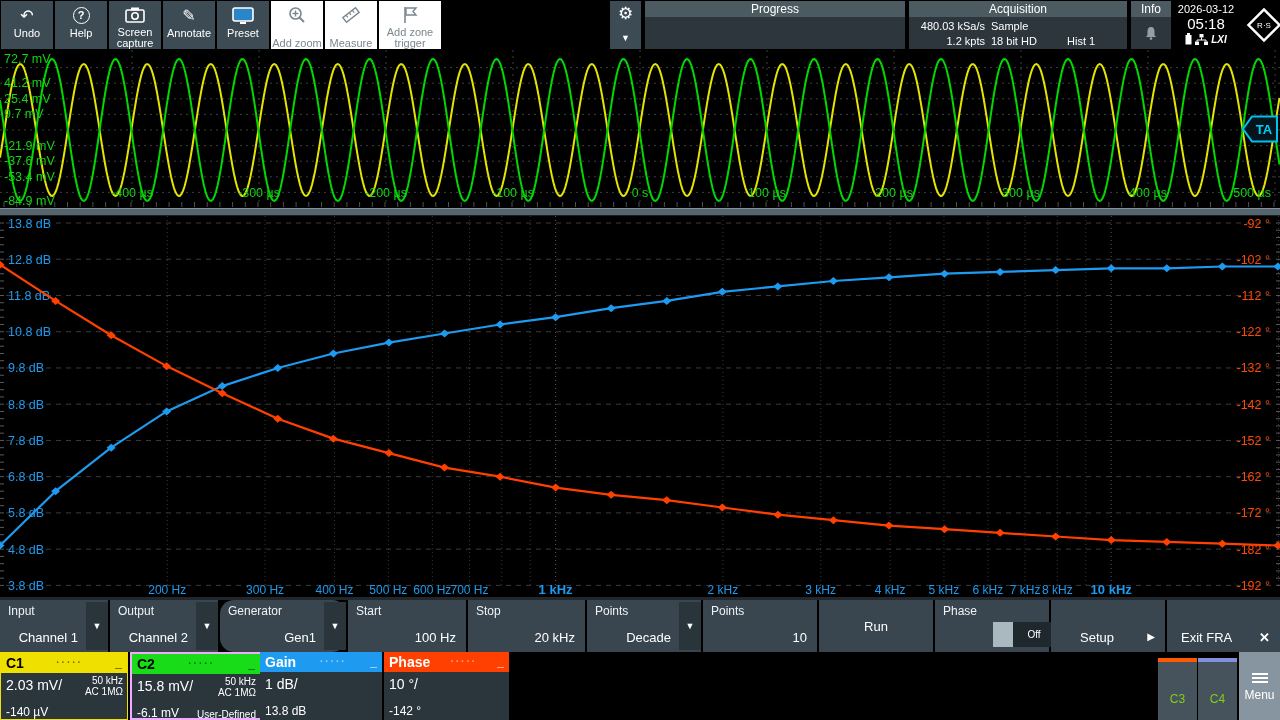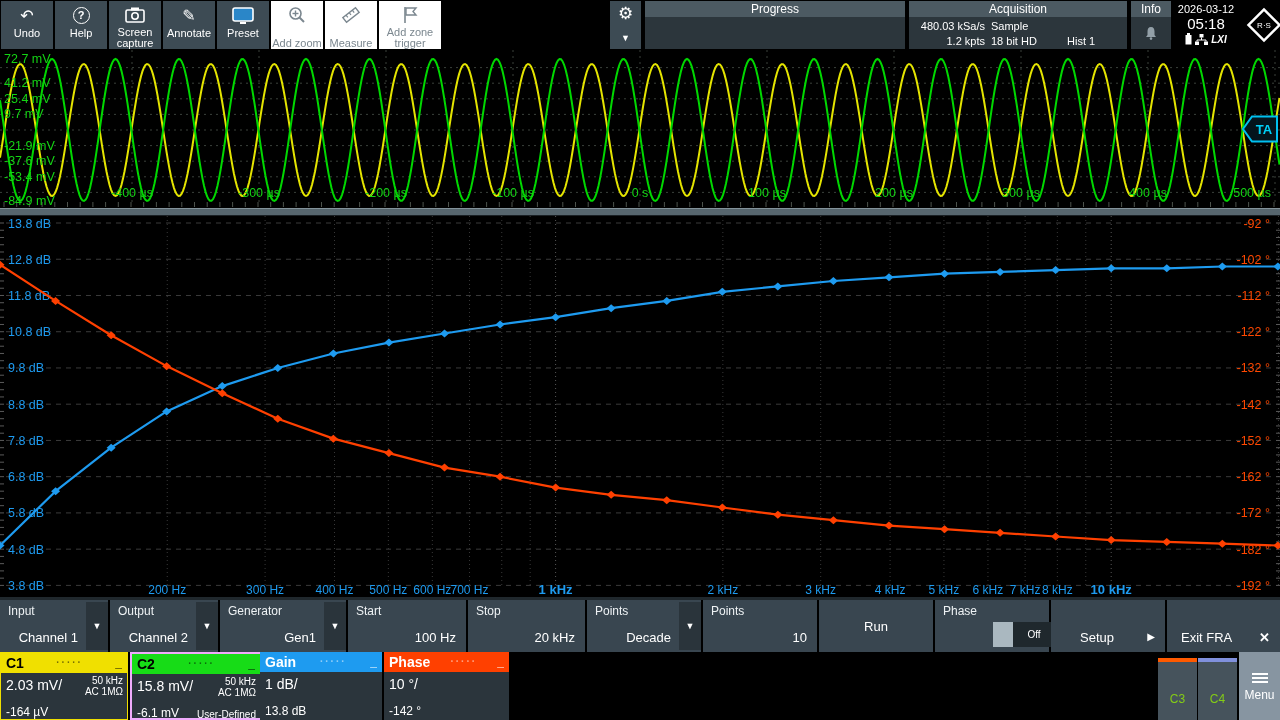--- a/index.html
+++ b/index.html
@@ -595,21 +595,21 @@
           <span>▼</span>
         </span>
     </div>
     <div class="grp" style="width:108px;">
       <span class="glabel">Output</span>
       <span class="gvalue dd">Channel 2</span>
       <span class="ddbox">
           <span>▼</span>
         </span>
     </div>
-    <div class="grp" style="width:126px;">
+    <div class="grp" style="width:126px;border-radius:14px;">
       <span class="glabel">Generator</span>
       <span class="gvalue dd">Gen1</span>
       <span class="ddbox">
           <span>▼</span>
         </span>
     </div>
     <div class="grp" style="width:118px;">
       <span class="glabel">Start</span>
       <span class="gvalue num">100 Hz</span>
     </div>
@@ -653,21 +653,21 @@
     <div class="widget" style="left:0;width:128px;border:1px solid #f0e000;">
       <div class="whead" style="background:#f0e000;color:#000;">
         <span>C1</span>
         <span class="dots">·····</span>
         <span class="minim">_</span>
       </div>
       <div class="wbody">
         <span class="wscale">2.03 mV/</span>
         <span class="wbw">50 kHz</span>
         <span class="wcoup">AC 1MΩ</span>
-        <span class="woff">-164 µV</span>
+        <span class="woff">-140 µV</span>
       </div>
     </div>
 
     <div class="widget" style="left:130px;width:132px;border:2px solid #f0abfc;">
       <div class="whead" style="background:#17dc17;color:#000;">
         <span>C2</span>
         <span class="dots">·····</span>
         <span class="minim">_</span>
       </div>
       <div class="wbody">

